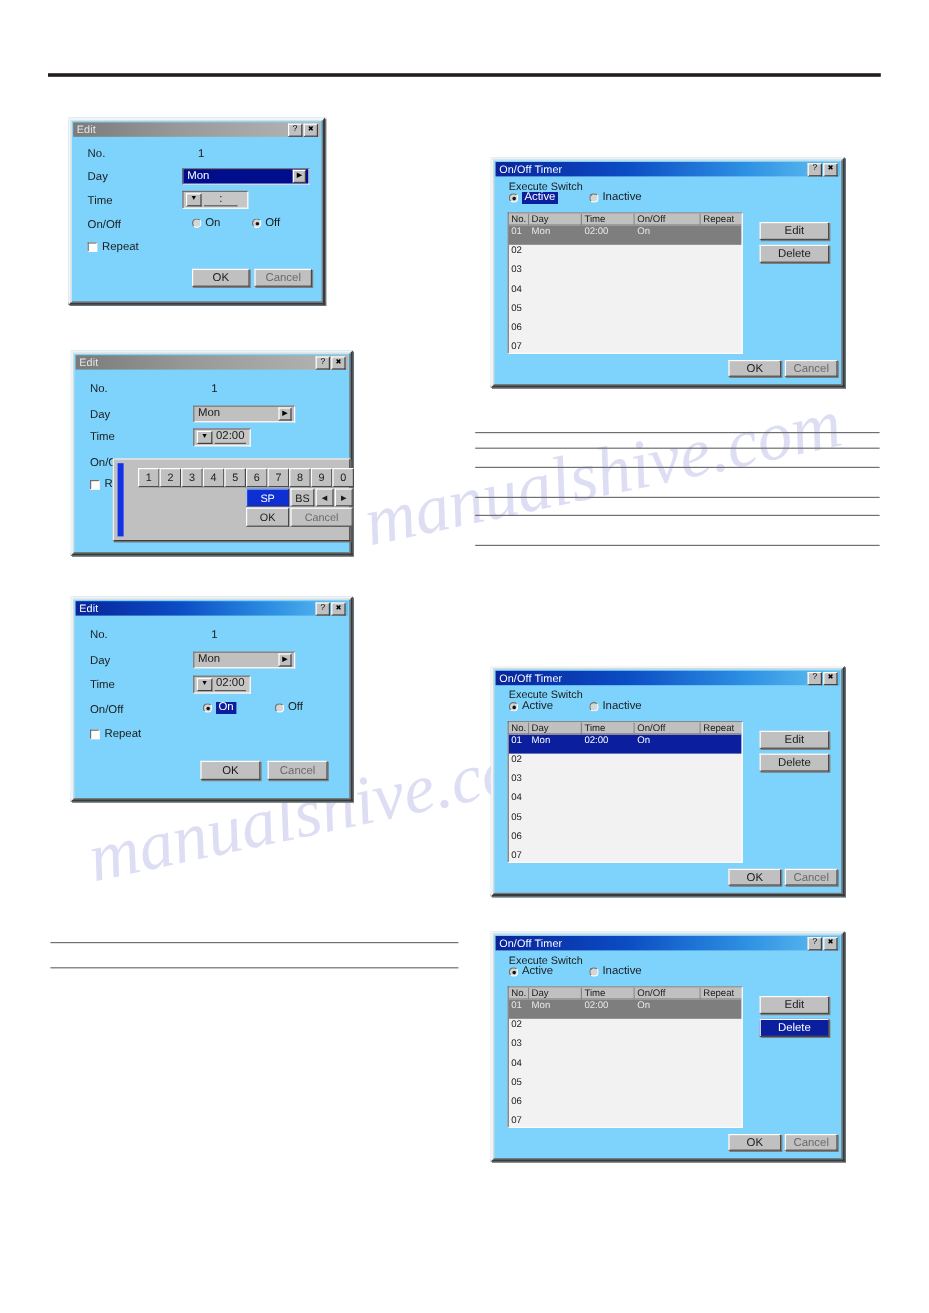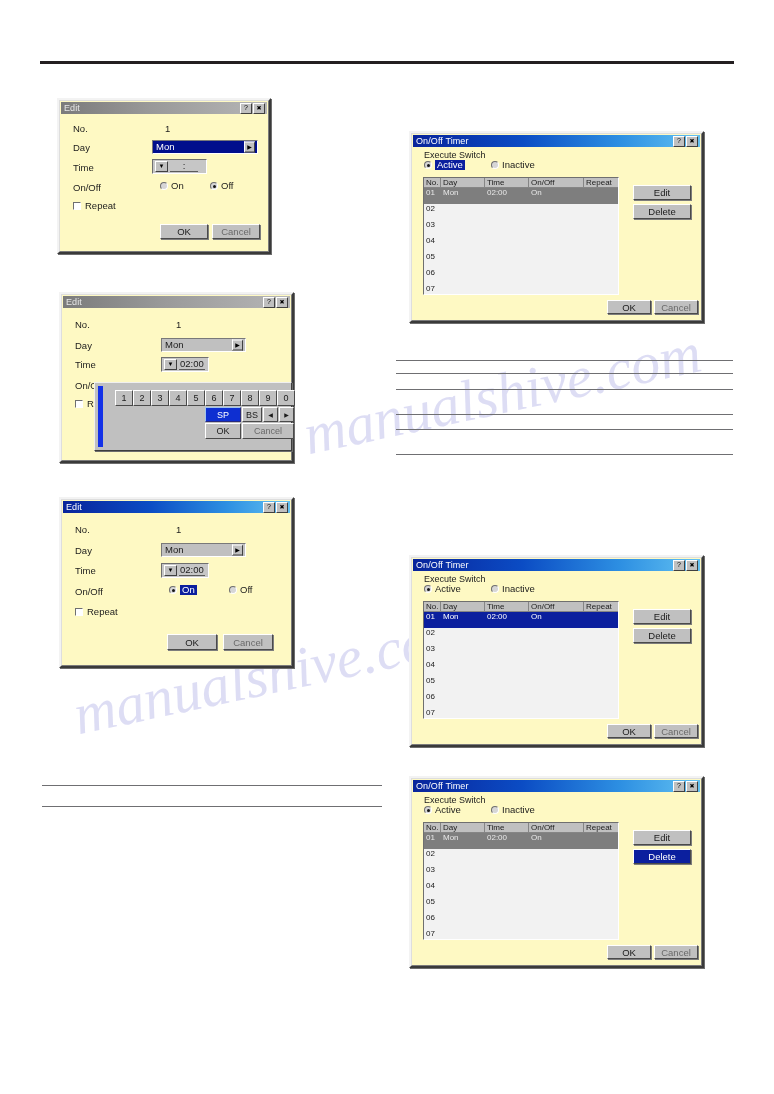--- a/index.html
+++ b/index.html
@@ -18,21 +18,21 @@
   .watermark{
     position:absolute;color:#c9c9ee;opacity:.62;
     font-family:"Liberation Serif", serif;
     font-style:italic;pointer-events:none;user-select:none;
     white-space:nowrap;
   }
 
   
   .dlg{
     position:absolute;
-    background:#fef9c3;
+    background:#7dd3fc;
     border-top:2px solid #f3f3f3;
     border-left:2px solid #f3f3f3;
     border-right:2px solid #3a3a3a;
     border-bottom:2px solid #3a3a3a;
     box-shadow:1px 1px 0 #6d6d6d;
     font-size:9px;color:#1b1b1b;
   }
   .dlg-in{
     position:absolute;inset:0;
     border-top:1px solid #dedede;border-left:1px solid #dedede;

